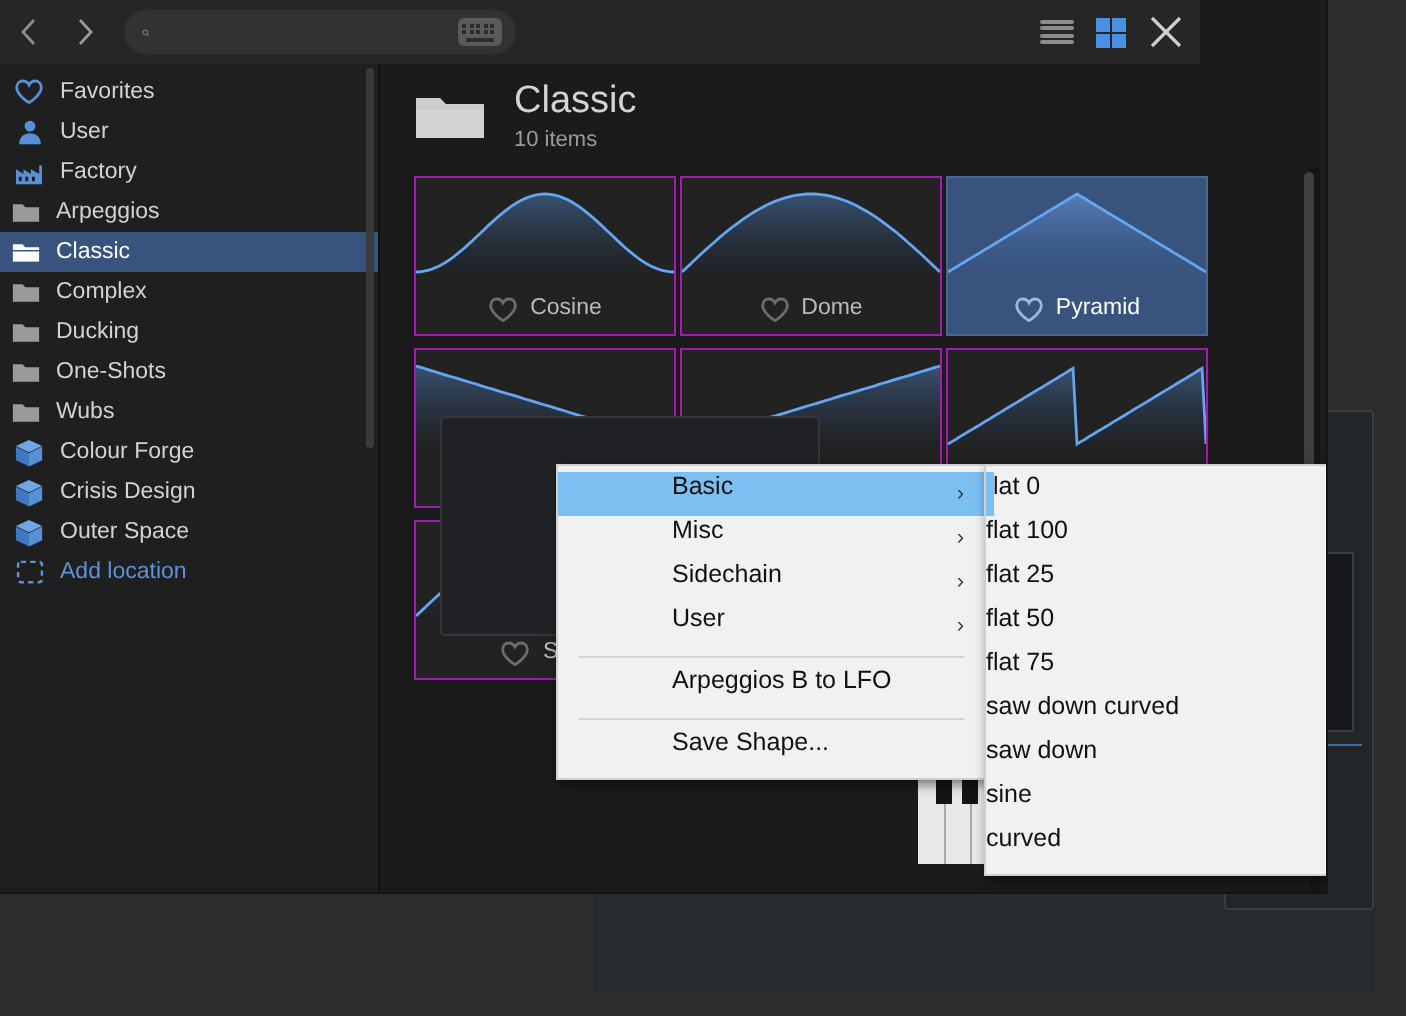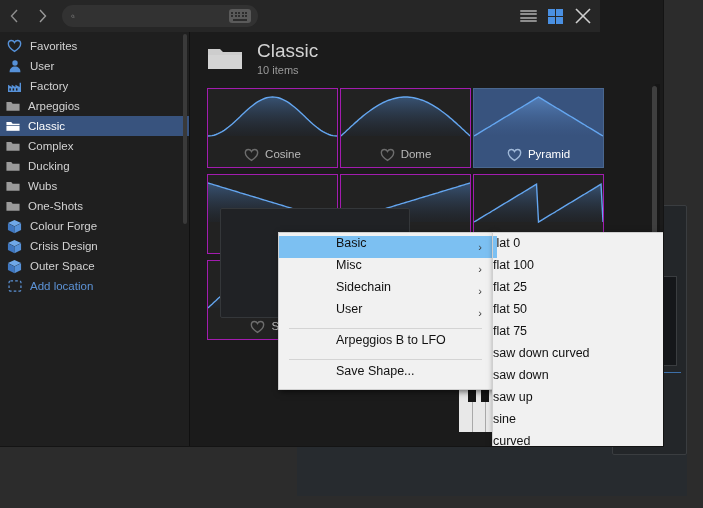--- a/index.html
+++ b/index.html
@@ -314,29 +314,29 @@
               </svg>
             </span>
             <span>Ducking</span>
           </div>
           <div class="side-item nested">
             <span class="sico">
               <svg viewBox="0 0 16 13" width="14" height="12">
                 <path d="M0.5 2 h5.5 l1.6 1.8 H15.5 V12 H0.5 Z" fill="#9b9b9b"></path>
               </svg>
             </span>
-            <span>Wubs</span>
+            <span>One-Shots</span>
           </div>
           <div class="side-item nested">
             <span class="sico">
               <svg viewBox="0 0 16 13" width="14" height="12">
                 <path d="M0.5 2 h5.5 l1.6 1.8 H15.5 V12 H0.5 Z" fill="#9b9b9b"></path>
               </svg>
             </span>
-            <span>One-Shots</span>
+            <span>Wubs</span>
           </div>
           <div class="side-item">
             <span class="sico">
               <svg viewBox="0 0 16 16" width="15" height="15">
                 <path d="M8 1 L15 4.3 L8 7.6 L1 4.3 Z" fill="#6fa8e8"></path>
                 <path d="M1 4.6 L8 8 V15.2 L1 11.8 Z" fill="#3f77c0"></path>
                 <path d="M15 4.6 L8 8 V15.2 L15 11.8 Z" fill="#5691d8"></path>
               </svg>
             </span>
             <span>Colour Forge</span>
@@ -598,23 +598,20 @@
           <div class="sub-item">
             <span>flat 75</span>
           </div>
           <div class="sub-item">
             <span>saw down curved</span>
           </div>
           <div class="sub-item">
             <span>saw down</span>
           </div>
           <div class="sub-item">
-            <span>saw up</span>
-          </div>
-          <div class="sub-item">
             <span>sine</span>
           </div>
           <div class="sub-item">
             <span>curved</span>
           </div>
         </div>
     </div>
 
   </div>
 </div>

